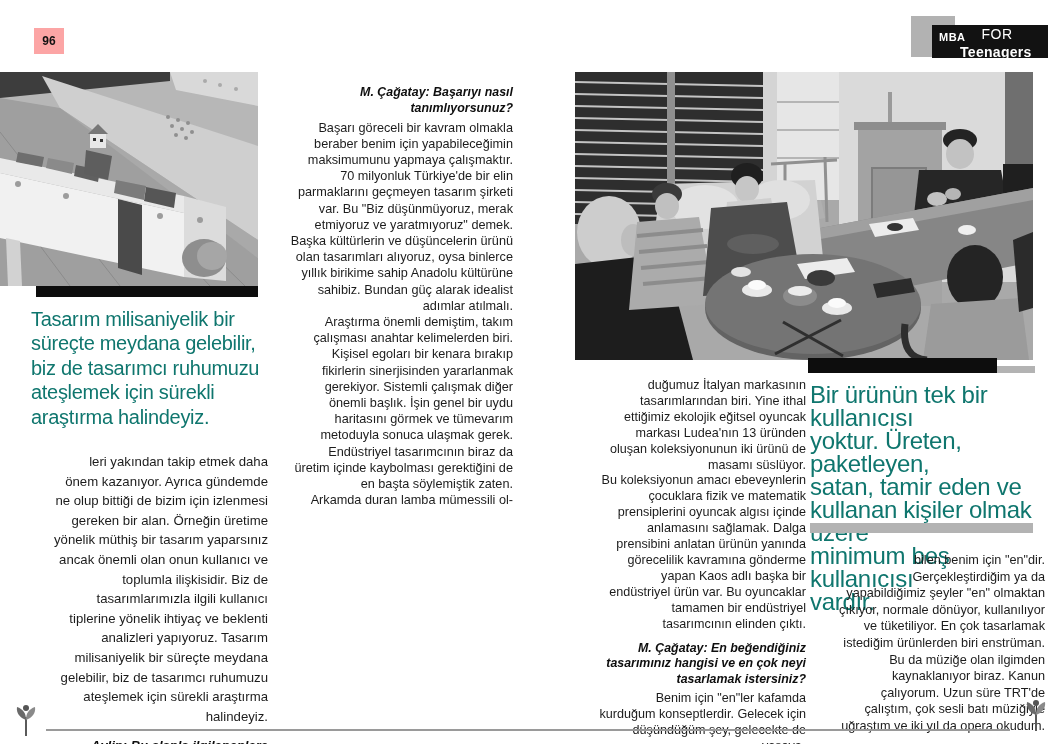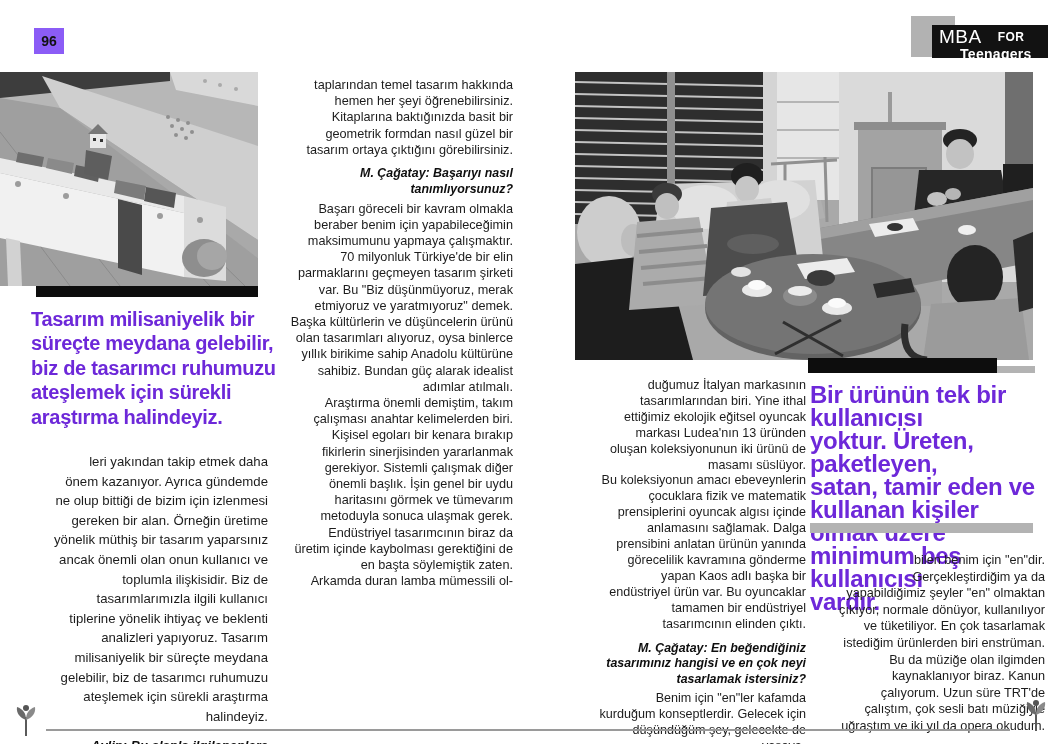--- a/index.html
+++ b/index.html
@@ -2,39 +2,39 @@
 <html><head>
 <meta charset="utf-8">
 <style>
   html,body{margin:0;padding:0;}
   body{
     width:1063px;height:744px;background:#ffffff;position:relative;overflow:hidden;
     font-family:"Liberation Sans","DejaVu Sans",sans-serif;color:#1a1a1a;
   }
   .abs{position:absolute;}
   
-  .pagenum{left:34px;top:28px;width:30px;height:26px;background:#8b5cf6;
+  .pagenum{left:34px;top:28px;width:30px;height:26px;background:#fca5a5;
     display:flex;align-items:center;justify-content:center;
-    font-weight:bold;font-size:14px;color:#111;}
+    font-weight:bold;font-size:12px;color:#111;}
   .logo-gray{left:911px;top:16px;width:44px;height:41px;background:#b2b2b2;}
   .logo-black{left:932px;top:25px;width:116px;height:33px;background:#121212;color:#fff;
     padding:2px 0 0 7px;box-sizing:border-box;line-height:1.05;}
-  .logo-mba{font-weight:normal;font-size:19px;letter-spacing:0.5px;text-align:center;}
-  .logo-for{font-weight:bold;font-size:12px;letter-spacing:0.5px;vertical-align:2px;padding-left:16px;}
+  .logo-mba{font-weight:bold;font-size:11px;letter-spacing:0.5px;text-align:center;}
+  .logo-for{font-weight:normal;font-size:14px;letter-spacing:0.5px;vertical-align:2px;padding-left:16px;}
   .logo-line2{font-weight:bold;font-size:14px;margin-left:21px;letter-spacing:0.3px;}
   
   .photo{display:block;}
   .photo-left{left:0;top:72px;}
   .photo-right{left:575px;top:72px;}
   .bar-black-left{left:36px;top:286px;width:222px;height:11px;background:#0d0d0d;}
   .bar-gray-rq-top{left:810px;top:366px;width:225px;height:7px;background:#b3b3b3;}
   .bar-black-right{left:808px;top:358px;width:189px;height:15px;background:#0d0d0d;}
   .bar-gray-rq-bottom{left:810px;top:523px;width:223px;height:10px;background:#b3b3b3;}
   
-  .pullquote{font-weight:bold;color:#6d28d9;white-space:pre-line;
+  .pullquote{font-weight:normal;color:#0f766e;white-space:pre-line;
     letter-spacing:-0.3px;}
   .pq-left{left:31px;top:307px;width:250px;font-size:20px;line-height:24.4px;}
   .pq-right{left:810px;top:383px;width:230px;font-size:24px;line-height:23px;}
   
   .col{text-align:justify;}
   .col p{margin:0;text-align:right;}
   .body{color:#1c1c1c;}
   .indent{text-indent:20px;}
   .q{font-weight:bold;font-style:italic;text-align:left;color:#0e0e0e;}
   .col1{left:54px;top:452px;width:214px;font-size:13.2px;line-height:19.6px;}
@@ -134,21 +134,20 @@
 ateşlemek için sürekli
 araştırma halindeyiz.</div>
 
   <div class="abs col col1">
     <p class="body">leri yakından takip etmek daha önem kazanıyor. Ayrıca gündemde ne olup bittiği de bizim için izlenmesi gereken bir alan. Örneğin üretime yönelik müthiş bir tasarım yaparsınız ancak önemli olan onun kullanıcı ve toplumla ilişkisidir. Biz de tasarımlarımızla ilgili kullanıcı tiplerine yönelik ihtiyaç ve beklenti analizleri yapıyoruz. Tasarım milisaniyelik bir süreçte meydana gelebilir, biz de tasarımcı ruhumuzu ateşlemek için sürekli araştırma halindeyiz.</p>
     <p class="q">Aylin: Bu alanla ilgilenenlere önerebileceğiniz kaynak kitaplar var mı?</p>
 
   </div>
 
   <div class="abs col col2">
-    <p class="body">taplarından temel tasarım hakkında hemen her şeyi öğrenebilirsiniz. Kitaplarına baktığınızda basit bir geometrik formdan nasıl güzel bir tasarım ortaya çıktığını görebilirsiniz.</p>
     <p class="q">M. Çağatay: Başarıyı nasıl tanımlıyorsunuz?</p>
     <p class="body indent">Başarı göreceli bir kavram olmakla beraber benim için yapabileceğimin maksimumunu yapmaya çalışmaktır.</p>
     <p class="body indent">70 milyonluk Türkiye'de bir elin parmaklarını geçmeyen tasarım şirketi var. Bu "Biz düşünmüyoruz, merak etmiyoruz ve yaratmıyoruz" demek. Başka kültürlerin ve düşüncelerin ürünü olan tasarımları alıyoruz, oysa binlerce yıllık birikime sahip Anadolu kültürüne sahibiz. Bundan güç alarak idealist adımlar atılmalı.</p>
     <p class="body indent">Araştırma önemli demiştim, takım çalışması anahtar kelimelerden biri. Kişisel egoları bir kenara bırakıp fikirlerin sinerjisinden yararlanmak gerekiyor. Sistemli çalışmak diğer önemli başlık. İşin genel bir uydu haritasını görmek ve tümevarım metoduyla sonuca ulaşmak gerek. Endüstriyel tasarımcının biraz da üretim içinde kaybolması gerektiğini de en başta söylemiştik zaten.</p>
     <p class="body indent">Arkamda duran lamba mümessili ol-</p>
   </div>
 
   <svg class="abs photo photo-right" width="458" height="288" viewBox="0 0 458 288" role="img" aria-label="Grayscale photo of an interview: designer at his desk gesturing while four visitors sit around a round coffee table in front of window blinds">
     <rect x="0" y="0" width="458" height="288" fill="#a9a9a9"></rect>
 

